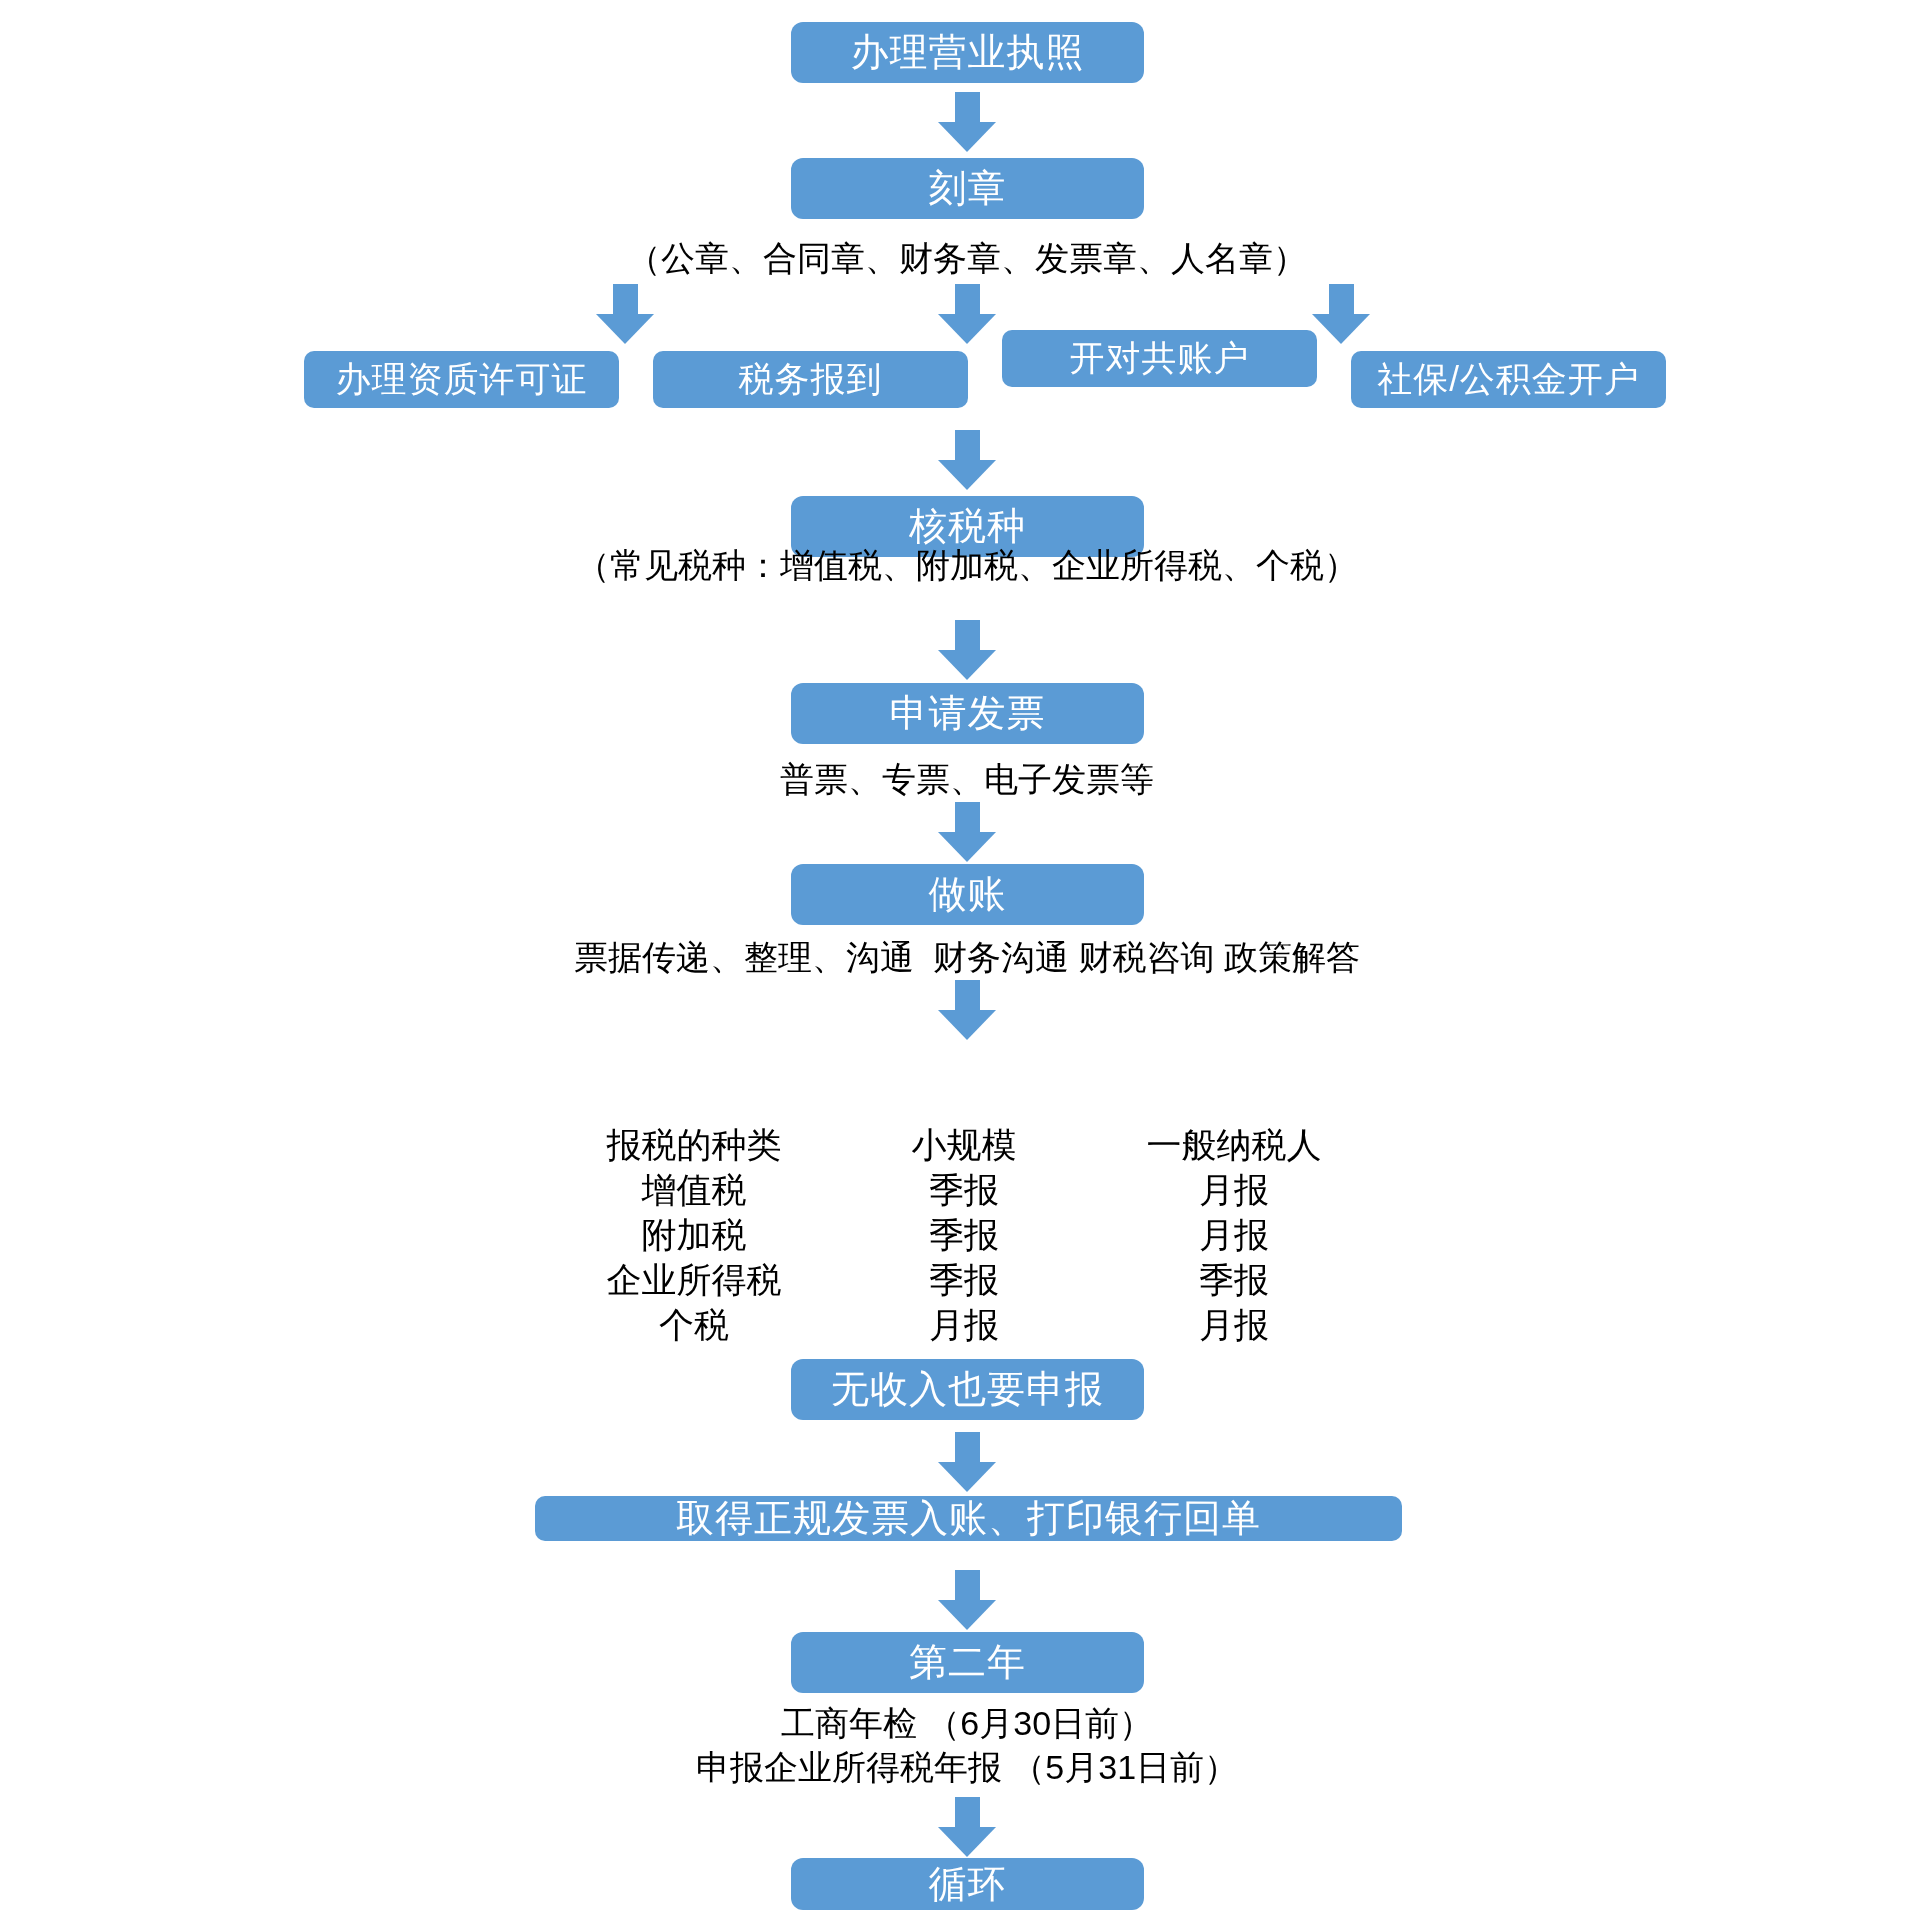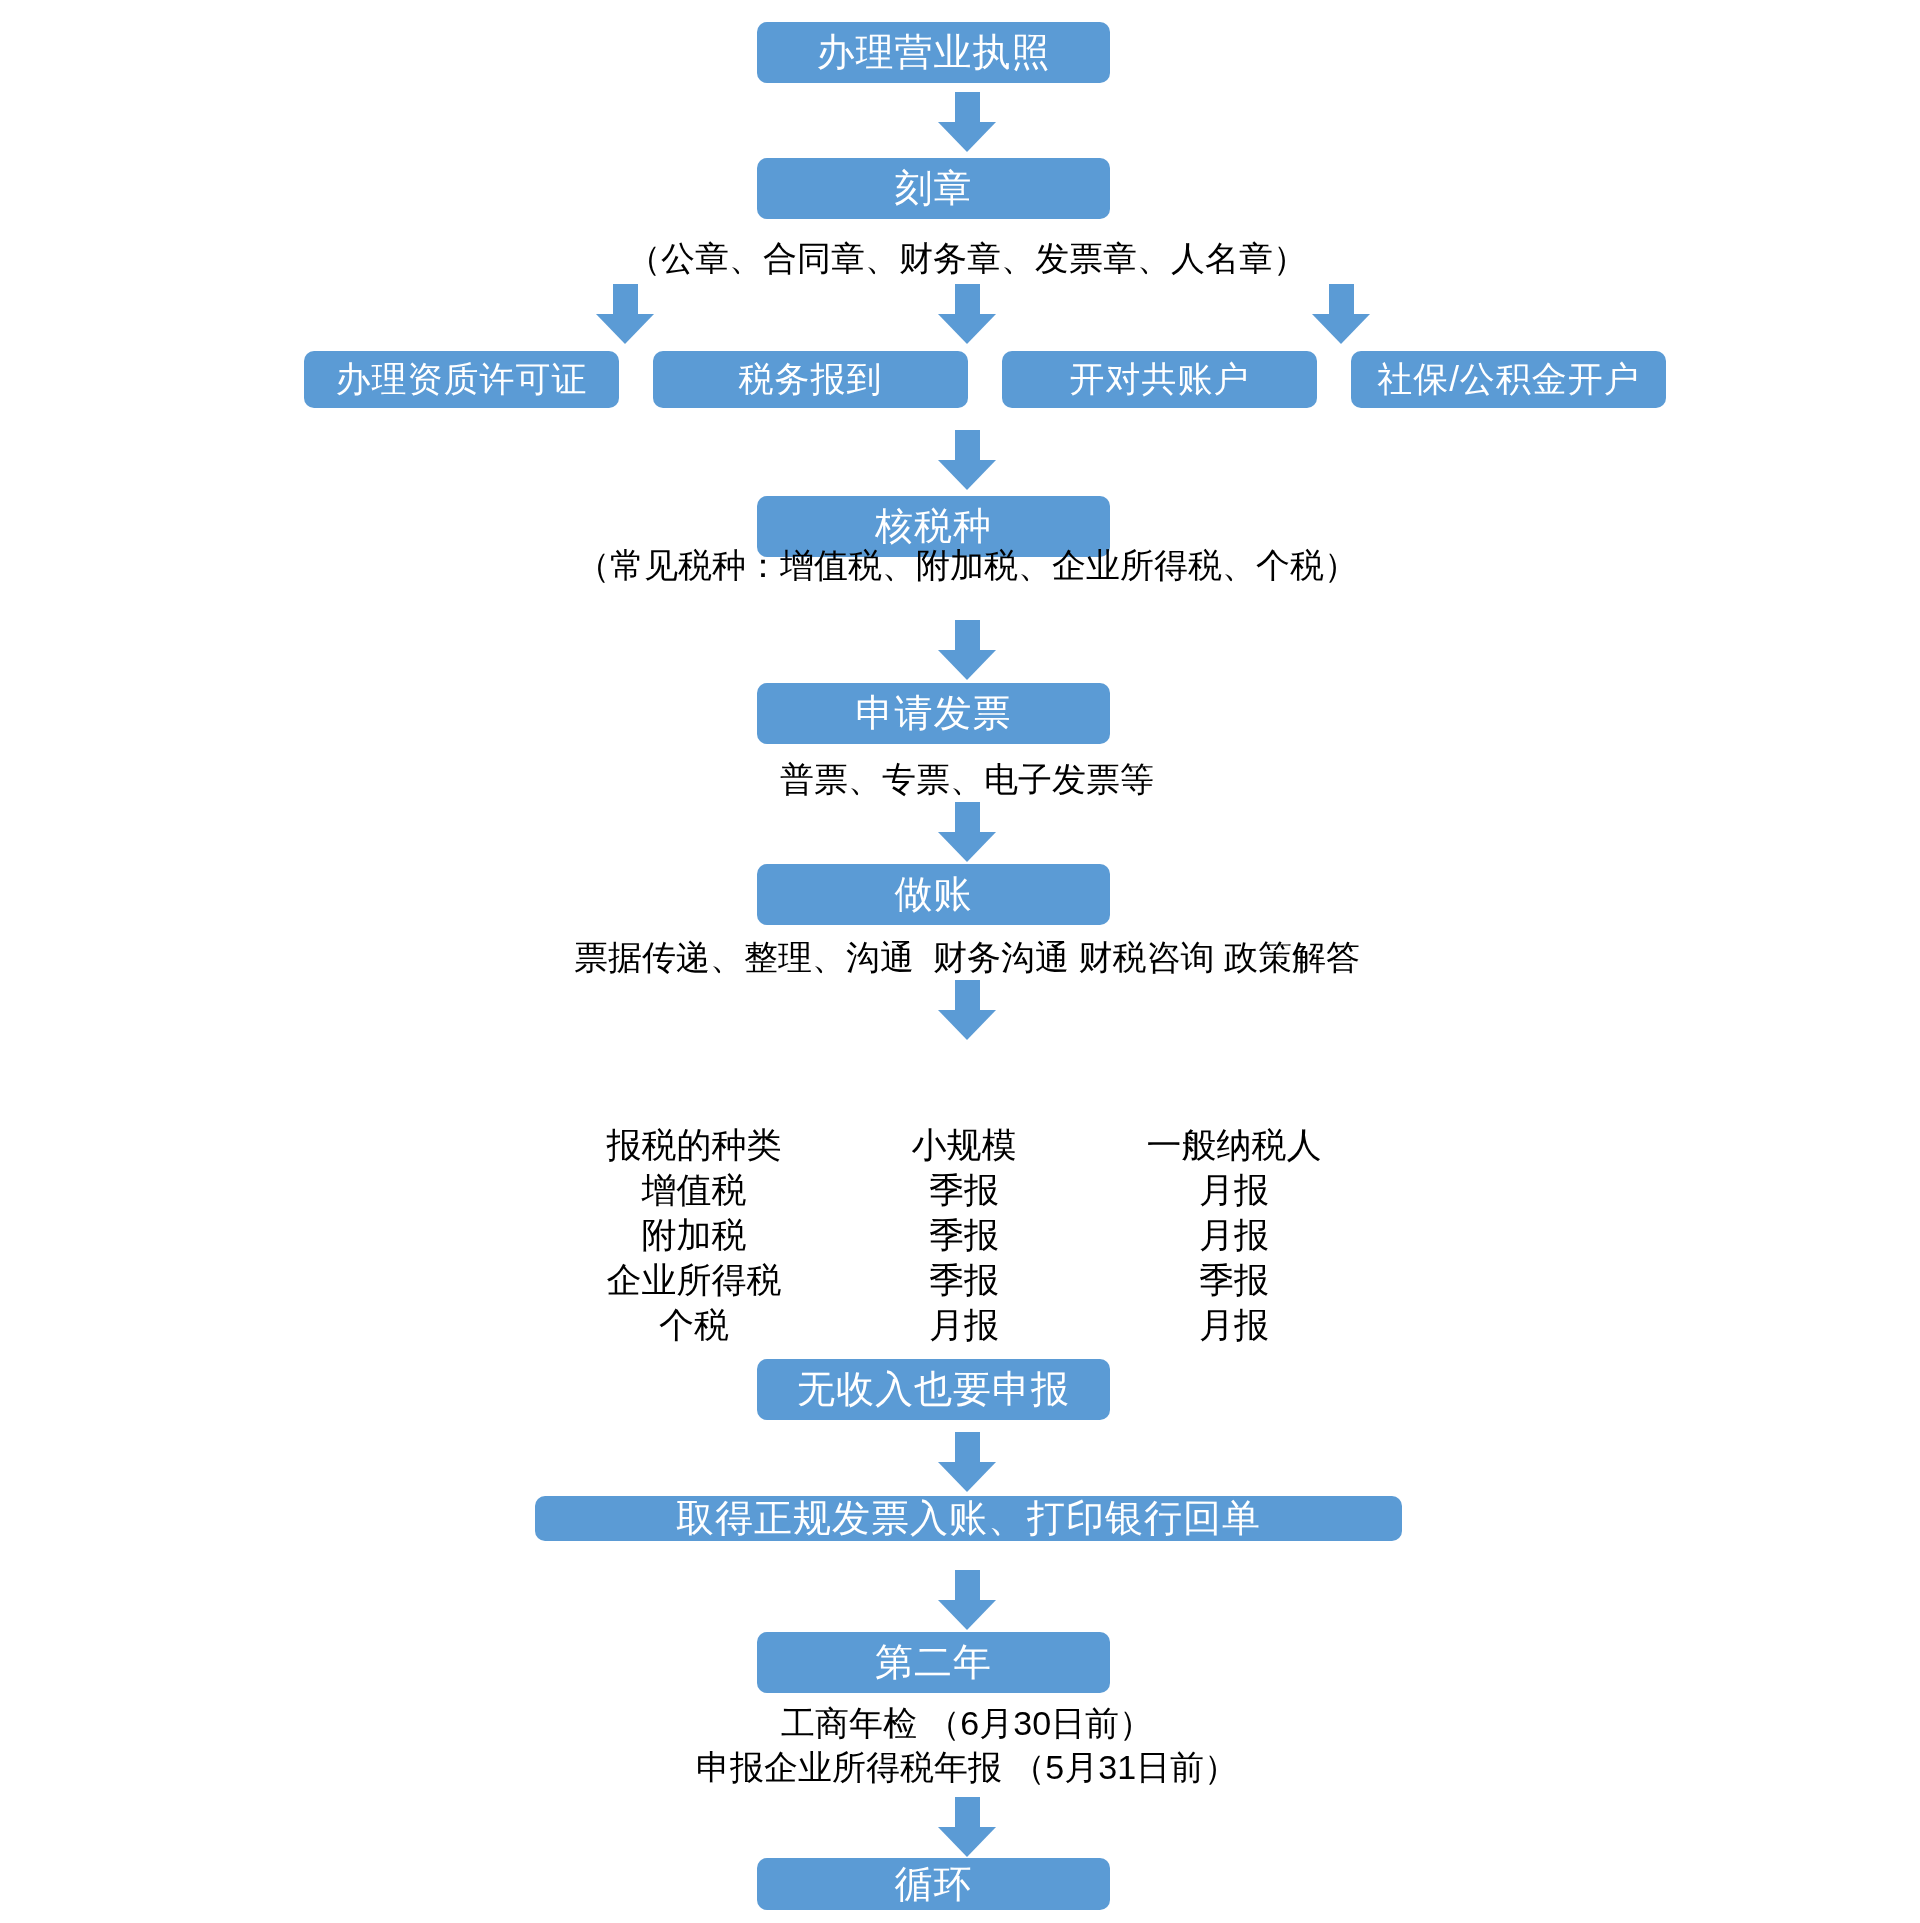--- a/index.html
+++ b/index.html
@@ -18,21 +18,21 @@
     background:var(--box-color,#5B9BD5);
     color:var(--box-text,#ffffff);
     border-radius:10px;
     display:flex;
     align-items:center;
     justify-content:center;
     font-size:38px;
     letter-spacing:1px;
     white-space:nowrap;
   }
-  .box.main { left:757px; width:353px; height:61px; }
+  .box.main { left:791px; width:353px; height:61px;border-radius:12px; }
   .box.branch { width:315px; height:57px; font-size:35px;text-align:right; }
   .box.wide { left:535px; width:867px; height:45px; }
   .caption {
     position:absolute;
     left:467px;
     width:1000px;
     height:44px;
     color:var(--caption-color,#000000);
     font-size:34px;
     display:flex;
@@ -102,21 +102,21 @@
       <div class="stem"></div>
       <div class="head"></div>
     </div>
   <div class="arrow" style="left:1312px; top:284px;">
       <div class="stem"></div>
       <div class="head"></div>
     </div>
 
   <div class="box branch" style="left:304px; top:351px;">办理资质许可证</div>
   <div class="box branch" style="left:653px; top:351px;">税务报到</div>
-  <div class="box branch" style="left:1002px; top:351px;">开对共账户</div>
+  <div class="box branch" style="left:1002px; top:330px;">开对共账户</div>
   <div class="box branch" style="left:1351px; top:351px;">社保/公积金开户</div>
 
   <div class="arrow" style="left:938px; top:430px;">
       <div class="stem"></div>
       <div class="head"></div>
     </div>
 
   <div class="box main" style="top:496px;">核税种</div>
 
   <div class="caption" style="top:544px;">（常见税种：增值税、附加税、企业所得税、个税）</div>

